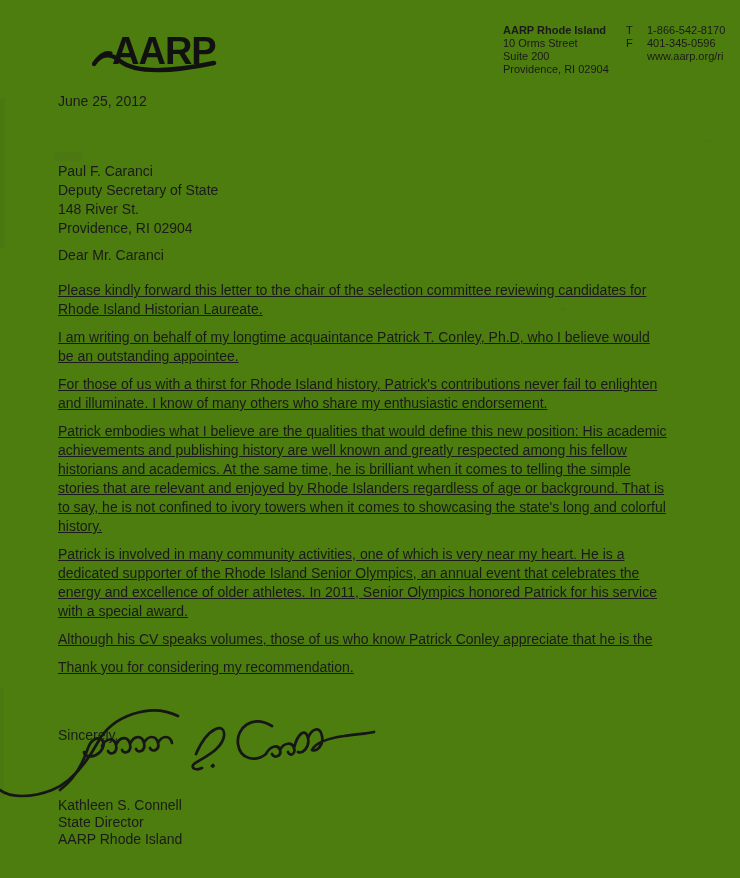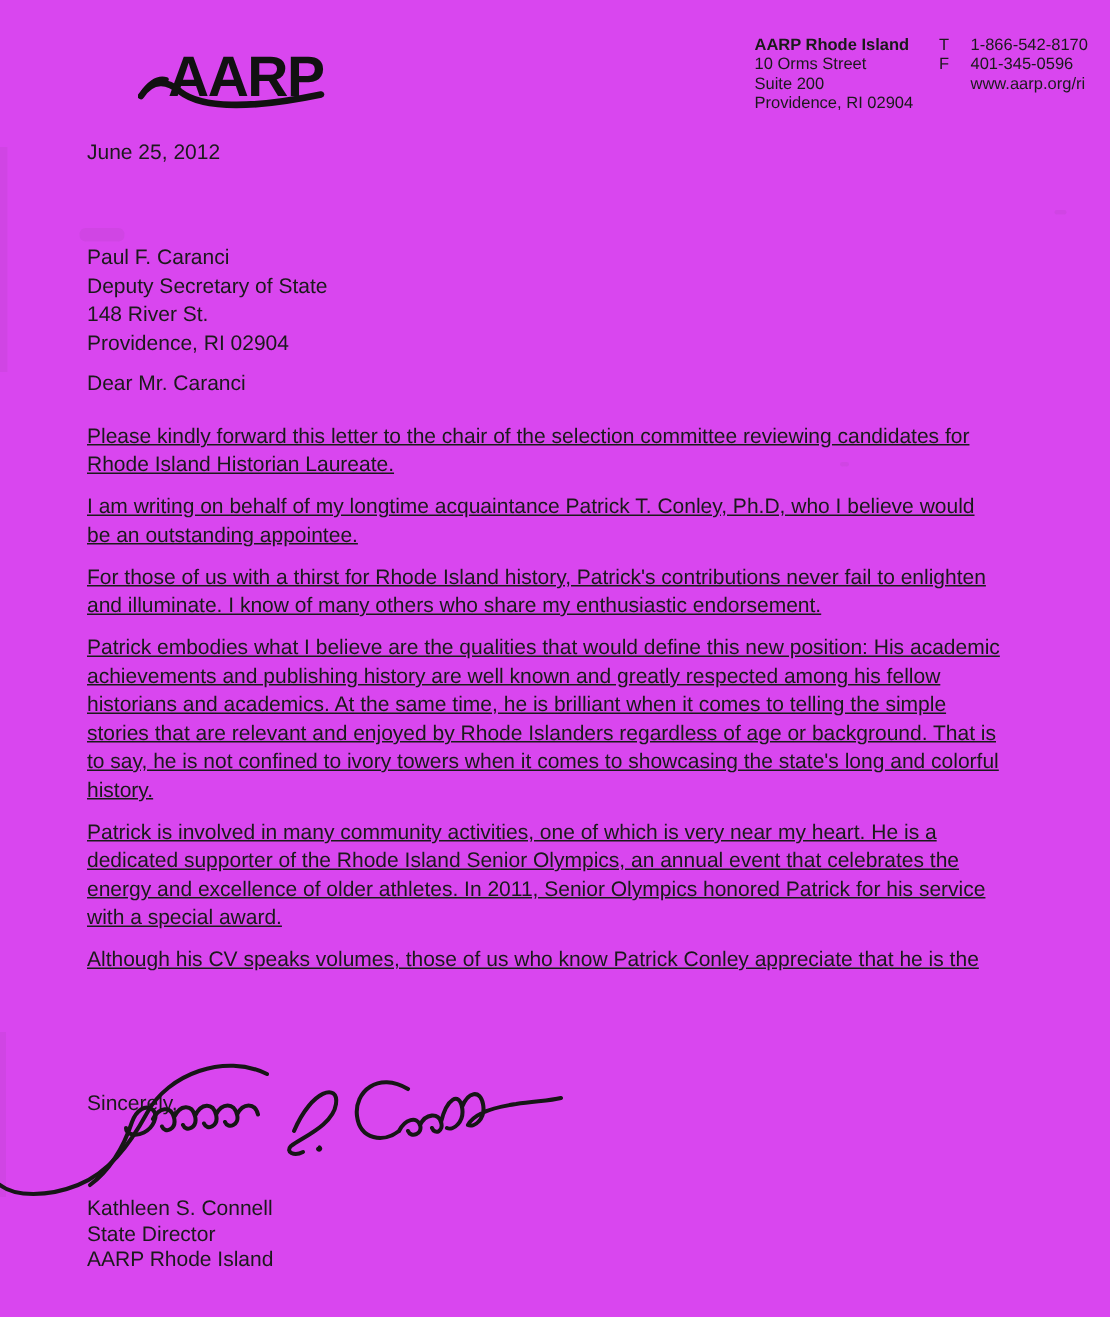--- a/index.html
+++ b/index.html
@@ -1,19 +1,19 @@
 <!DOCTYPE html>
 <html><head>
 <meta charset="utf-8">
 <style>
   html,body{margin:0;padding:0;}
   .page{
     position:relative;
     width:740px;height:878px;
-    background:#d946ef;
+    background:#4d7c0f;
     font-family:"Liberation Sans", sans-serif;
     color:#1a1a1a;
     overflow:hidden;
   }
   
   .logo{position:absolute;left:92px;top:22px;width:152px;height:54px;}
   .logo svg{width:100%;height:100%;}
   .logo text{font-family:"Liberation Sans", sans-serif;font-weight:bold;letter-spacing:-1px;fill:#111111;}
   .logo path{stroke:#111111;fill:none;stroke-linecap:round;}
 
@@ -117,20 +117,23 @@
       </div>
       <div class="para">
         <div class="line">Patrick is involved in many community activities, one of which is very near my heart. He is a</div>
         <div class="line">dedicated supporter of the Rhode Island Senior Olympics, an annual event that celebrates the</div>
         <div class="line">energy and excellence of older athletes. In 2011, Senior Olympics honored Patrick for his service</div>
         <div class="line">with a special award.</div>
       </div>
       <div class="para">
         <div class="line">Although his CV speaks volumes, those of us who know Patrick Conley appreciate that he is the</div>
       </div>
+      <div class="para">
+        <div class="line">Thank you for considering my recommendation.</div>
+      </div>
     </div>
 
   <div class="closing line">Sincerely,</div>
 
   <div class="signature">
     <svg viewBox="0 0 380 105" aria-hidden="true">
       <path d="M178 14 C150 0 112 14 98 40 C86 62 72 80 52 88 C32 96 10 96 0 88"></path>
       <path d="M60 88 C76 76 84 58 88 46 C91 38 97 34 102 38 C106 42 102 50 96 53 C90 56 84 54 84 50"></path>
       <path d="M102 44 C106 36 114 35 116 43 C118 51 110 54 108 49 M116 43 C120 34 128 34 130 42 C132 50 124 53 122 48 M130 42 C134 33 142 33 144 41 C146 49 138 52 136 47 M144 41 C148 33 156 33 158 41 C160 48 152 51 150 46 M158 41 C162 33 170 33 172 41"></path>
       <path d="M196 52 C208 24 226 20 224 34 C222 48 202 56 194 62 C190 66 196 69 202 66 M212 64 C213 65 214 64 213 63"></path>

